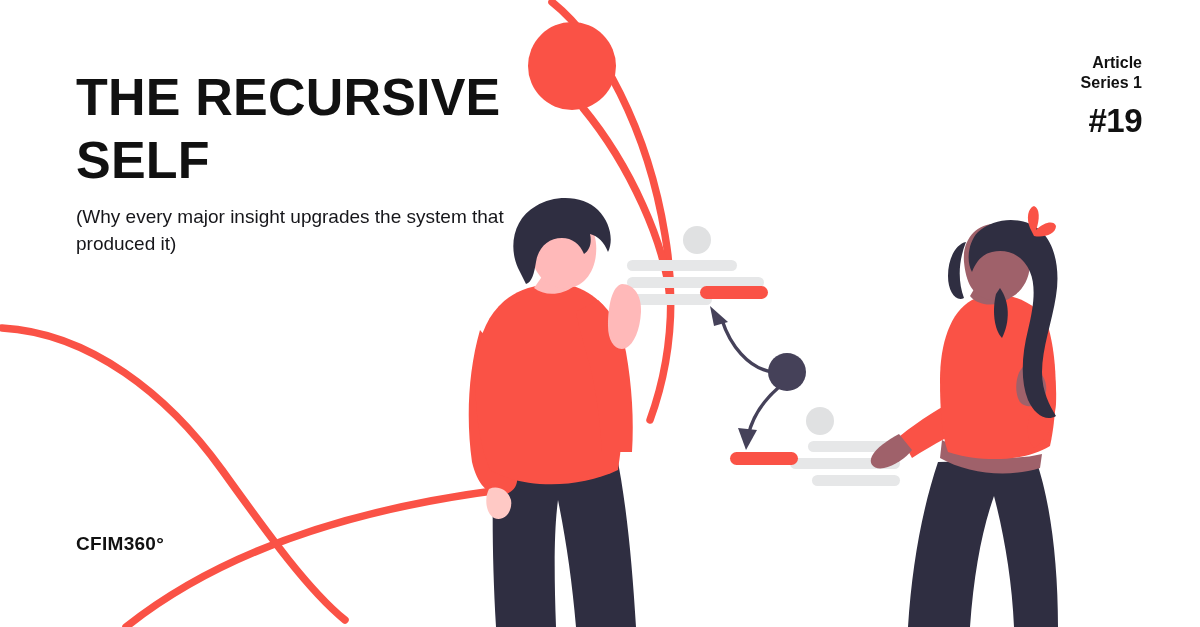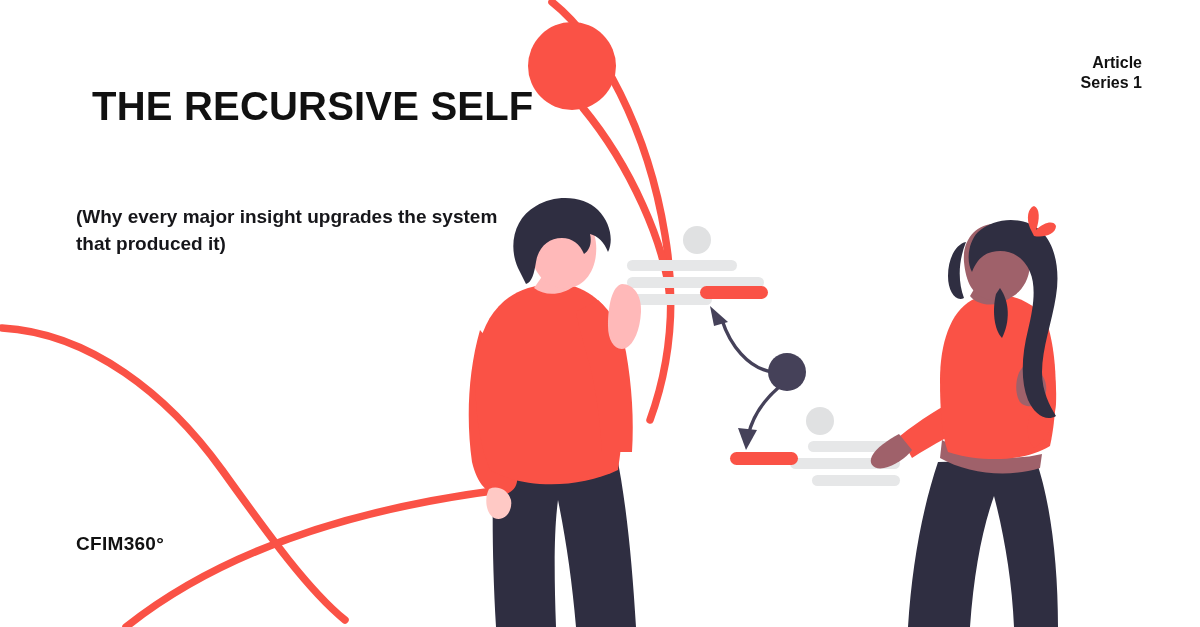--- a/index.html
+++ b/index.html
@@ -32,37 +32,37 @@
     height: 627px;
     pointer-events: none;
   }
   .text-layer > * { pointer-events: auto; }
 
   #title {
     position: absolute;
     left: 76px;
     top: 66px;
     width: 470px;
-    margin: 16px;
-    font-size: 40px;
+    margin: 0;
+    font-size: 52px;
     line-height: 1.22;
     font-weight: bold;
     letter-spacing: 0.2px;
     color: #111111;
     text-transform: uppercase;
   }
   #subtitle {
     position: absolute;
     left: 76px;
     top: 204px;
     width: 430px;
     margin: 0;
     font-size: 19px;
     line-height: 1.42;
-    font-weight: bold;
+    font-weight: normal;
     color: #16161a;
   }
   #series-block {
     position: absolute;
     right: 58px;
     top: 53px;
     width: 220px;
     text-align: right;
   }
   #series-label {
@@ -207,18 +207,19 @@
 
   <div class="text-layer">
 
     <h1 id="title">THE RECURSIVE SELF</h1>
 
     <p id="subtitle">(Why every major insight upgrades the system that produced it)</p>
 
     <div id="series-block">
       <span id="series-label">Article
 Series 1</span>
+      <span id="issue-number">#19</span>
     </div>
 
     <div id="logo">CFIM360°</div>
 
   </div>
 </div>
 
 </body></html>

